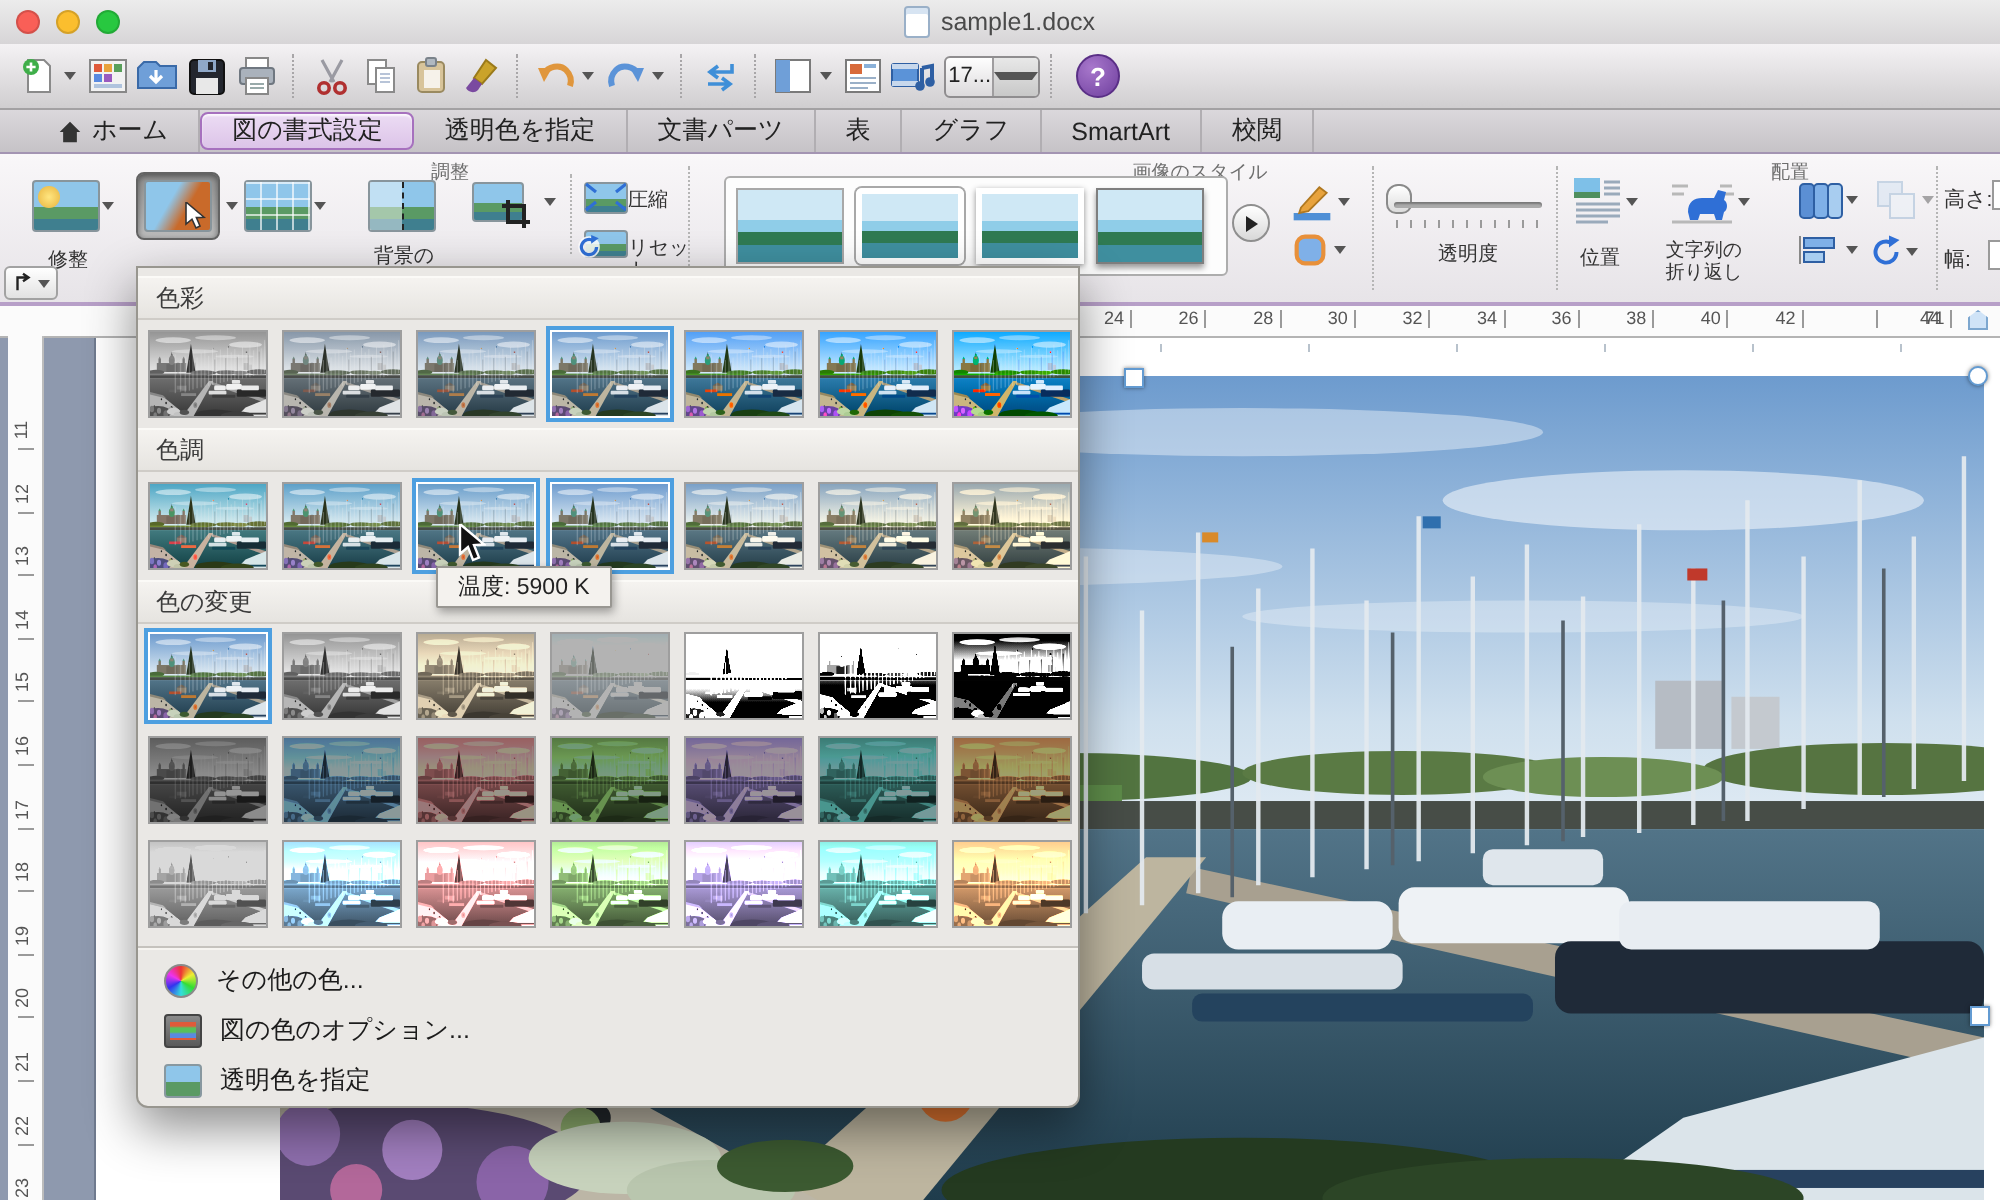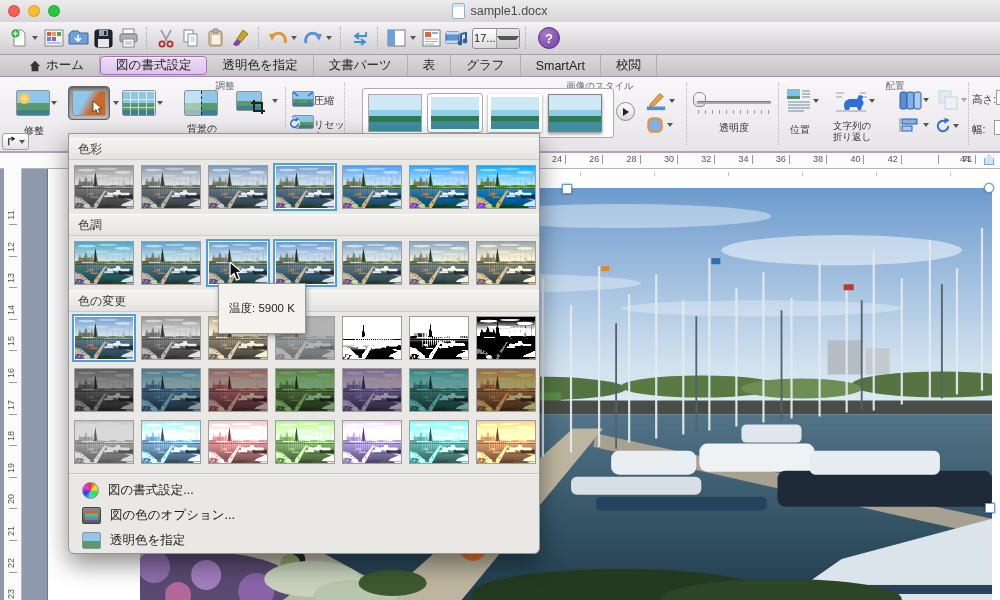--- a/index.html
+++ b/index.html
@@ -104,21 +104,21 @@
   .menu-sep{height:1px;background:#c5c2bd;border-bottom:1px solid #f6f4f0;margin:5px 0 3px}
   .mitem{display:flex;align-items:center;gap:9px;height:25px;padding-left:13px;font-size:12.5px;color:#1c1c1c}
   .mi-ico{width:17px;height:15px;flex:none}
   .color-wheel-icon{height:17px;border-radius:50%;border:1px solid #8a8a8a;box-sizing:border-box;
     background:conic-gradient(#e33,#ee3,#3d3,#3dd,#33e,#e3e,#e33)}
   .set-transparent-color-icon{background:linear-gradient(180deg,#8fc6ea 0 55%,#5a9a64 55%);border:1px solid #8898a0;border-radius:2px}
   .picture-color-options-icon{background:linear-gradient(#8a8a8a,#5a5a5a);border:1px solid #444;border-radius:2px;position:relative}
   .picture-color-options-icon::after{content:"";position:absolute;left:2px;right:2px;top:3px;height:9px;
     background:repeating-linear-gradient(180deg,#e05a3a 0 2px,#58c05a 3px 5px,#5a8ae0 6px 8px)}
   
-  .tooltip{position:absolute;left:218px;top:283px;padding:17px 10px;background:#f4f2ee;border:1px solid #999792;
+  .tooltip{position:absolute;left:218px;top:283px;padding:2px 10px;background:#f4f2ee;border:1px solid #999792;
     box-shadow:1px 2px 5px rgba(0,0,0,.35);font-size:11.5px;color:#222;z-index:30;white-space:nowrap;border-radius:1px}
   .cursor{position:absolute;left:229px;top:262px;z-index:31}
   .szlabel{position:absolute;font-size:10.5px;color:#333}
   .szbox{position:absolute;width:22px;height:15px;border:1px solid #9a9a9a;background:#fff;box-sizing:border-box}
 </style>
 </head>
 <body>
 
 <div class="titlebar">
   <div class="lights">
@@ -3860,21 +3860,21 @@
   <ellipse cx="215" cy="406" rx="42" ry="15" fill="#b9c6ae"></ellipse>
   <ellipse cx="252" cy="394" rx="34" ry="13" fill="#3c5a31"></ellipse>
 </svg>
         </div>
       </div>
     </div>
   <div class="menu-sep"></div>
   <div>
       <div class="mitem">
         <span class="mi-ico color-wheel-icon"></span>
-        <span>図の書式設定...</span>
+        <span>その他の色...</span>
       </div>
       <div class="mitem">
         <span class="mi-ico picture-color-options-icon"></span>
         <span>図の色のオプション...</span>
       </div>
       <div class="mitem">
         <span class="mi-ico set-transparent-color-icon"></span>
         <span>透明色を指定</span>
       </div>
     </div>

